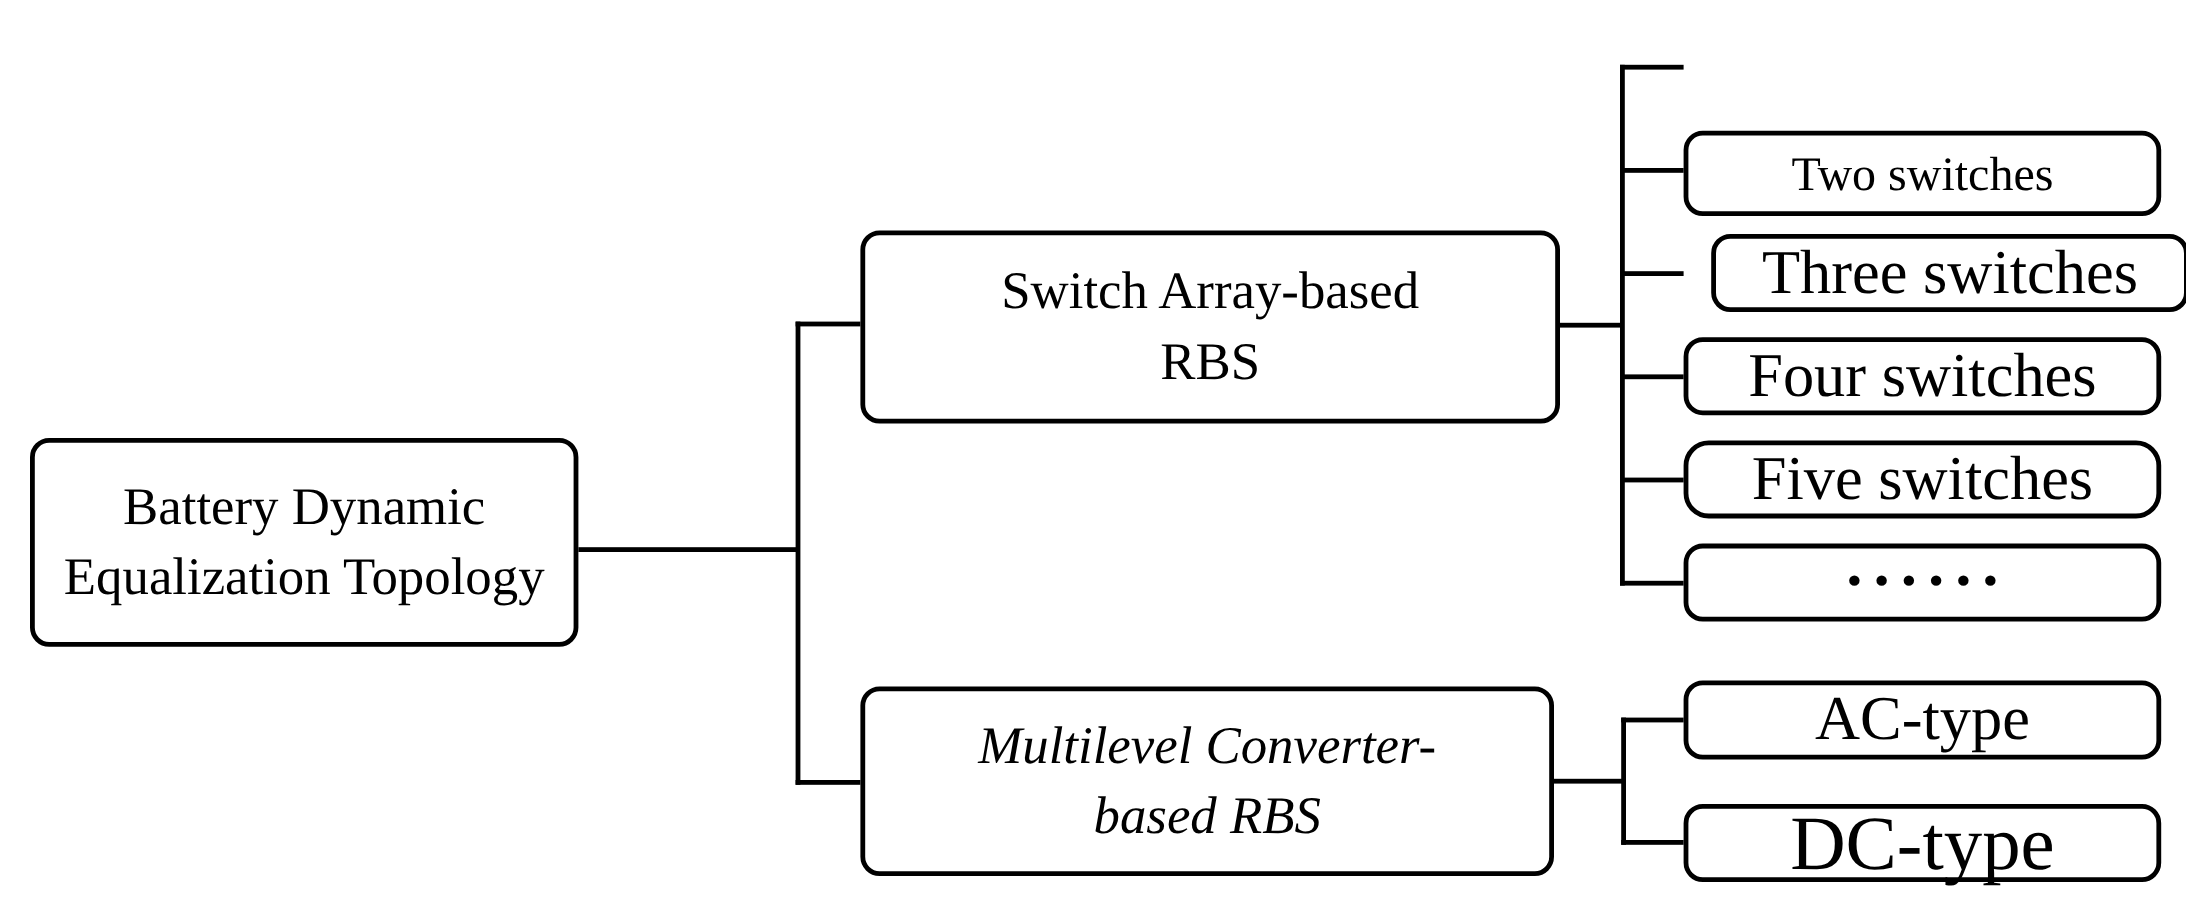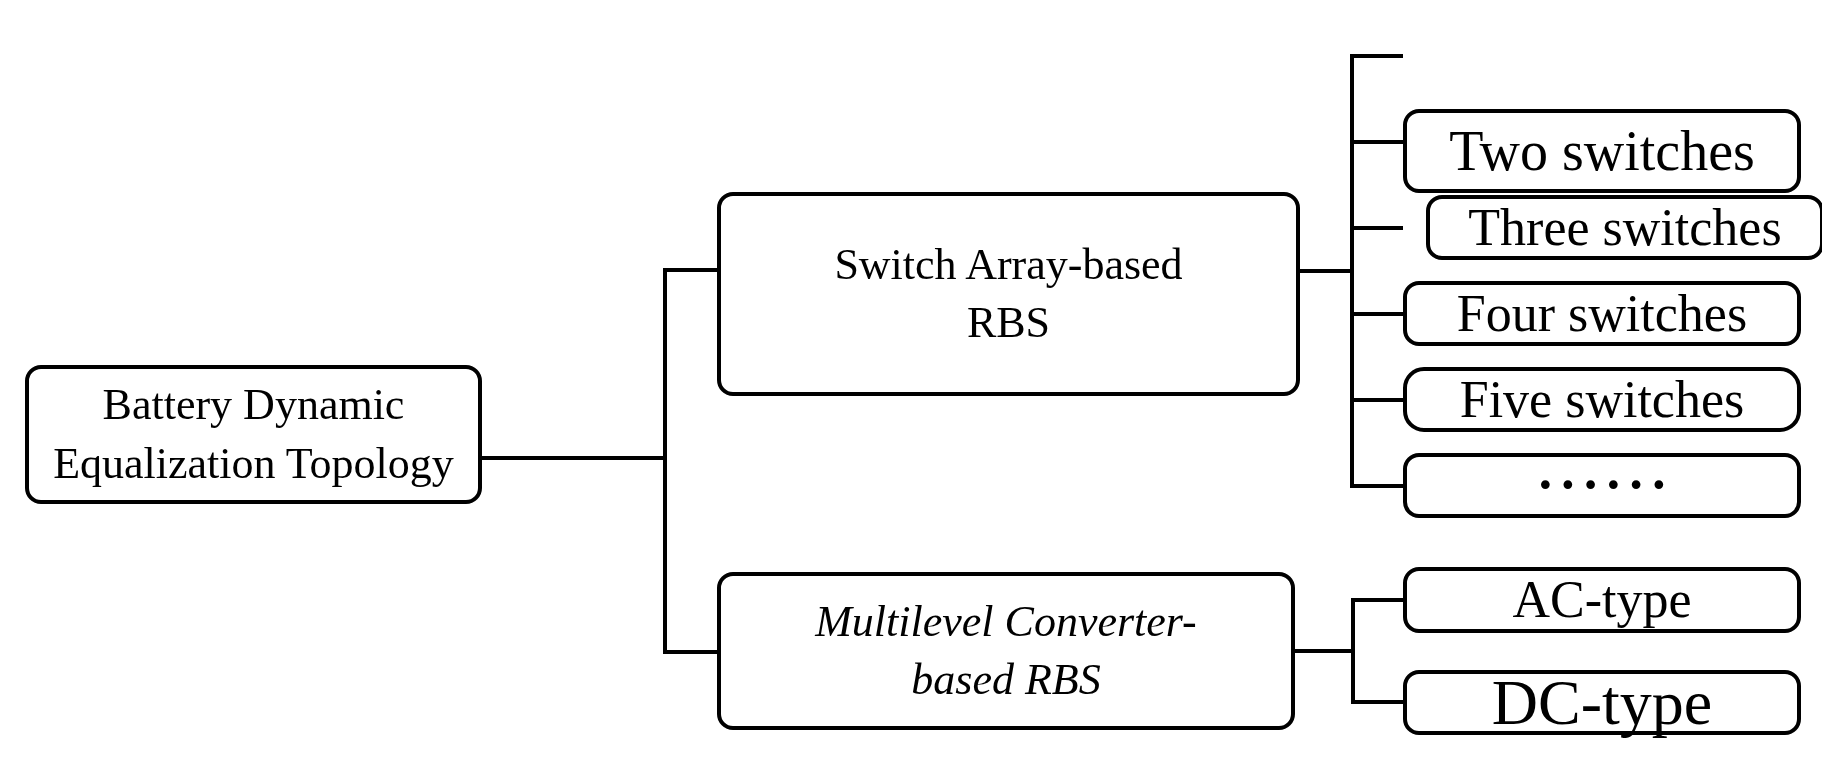--- a/index.html
+++ b/index.html
@@ -55,26 +55,26 @@
     <div class="connector" style="left: 1350px; top: 54px; width: 53px; height: 4px; background: rgb(0, 0, 0);"></div>
     <div class="connector" style="left: 1350px; top: 140px; width: 53px; height: 4px; background: rgb(0, 0, 0);"></div>
     <div class="connector" style="left: 1350px; top: 226px; width: 53px; height: 4px; background: rgb(0, 0, 0);"></div>
     <div class="connector" style="left: 1350px; top: 312px; width: 53px; height: 4px; background: rgb(0, 0, 0);"></div>
     <div class="connector" style="left: 1350px; top: 398px; width: 53px; height: 4px; background: rgb(0, 0, 0);"></div>
     <div class="connector" style="left: 1350px; top: 484px; width: 53px; height: 4px; background: rgb(0, 0, 0);"></div>
     <div class="connector" style="left: 1295px; top: 649px; width: 58px; height: 4px; background: rgb(0, 0, 0);"></div>
     <div class="connector" style="left: 1351px; top: 598px; width: 4px; height: 106px; background: rgb(0, 0, 0);"></div>
     <div class="connector" style="left: 1351px; top: 598px; width: 52px; height: 4px; background: rgb(0, 0, 0);"></div>
     <div class="connector" style="left: 1351px; top: 700px; width: 52px; height: 4px; background: rgb(0, 0, 0);"></div>
-    <div class="node branch" style="left: 25px; top: 365px; width: 457px; height: 139px; font-size: 44px; border-color: rgb(0, 0, 0); background: rgb(255, 255, 255);">Battery Dynamic
+    <div class="node branch" style="left: 25px; top: 365px; width: 457px; height: 174px; font-size: 44px; border-color: rgb(0, 0, 0); background: rgb(255, 255, 255);">Battery Dynamic
 Equalization Topology</div>
-    <div class="node branch" style="left: 717px; top: 192px; width: 583px; height: 204px; font-size: 44px; border-color: rgb(0, 0, 0); background: rgb(255, 255, 255);">Switch Array-based
+    <div class="node branch" style="left: 717px; top: 192px; width: 583px; height: 161px; font-size: 44px; border-color: rgb(0, 0, 0); background: rgb(255, 255, 255);">Switch Array-based
 RBS</div>
     <div class="node branch" style="left: 717px; top: 572px; width: 578px; height: 158px; font-size: 44px; border-color: rgb(0, 0, 0); background: rgb(255, 255, 255); font-style: italic;">Multilevel Converter-
 based RBS</div>
-    <div class="node leaf" style="left: 1403px; top: 109px; width: 398px; height: 84px; font-size: 56px; border-color: rgb(0, 0, 0); background: rgb(255, 255, 255);">Two switches</div>
+    <div class="node leaf" style="left: 1403px; top: 109px; width: 398px; height: 71px; font-size: 40px; border-color: rgb(0, 0, 0); background: rgb(255, 255, 255);">Two switches</div>
     <div class="node leaf" style="left: 1426px; top: 195px; width: 398px; height: 65px; font-size: 52px; border-color: rgb(0, 0, 0); background: rgb(255, 255, 255);">Three switches</div>
     <div class="node leaf" style="left: 1403px; top: 281px; width: 398px; height: 65px; font-size: 52px; border-color: rgb(0, 0, 0); background: rgb(255, 255, 255);">Four switches</div>
     <div class="node leaf" style="left: 1403px; top: 367px; width: 398px; height: 65px; font-size: 52px; border-color: rgb(0, 0, 0); background: rgb(255, 255, 255); border-radius: 21px;">Five switches</div>
     <div class="node leaf dots" style="left: 1403px; top: 453px; width: 398px; height: 65px; font-size: 30px; border-color: rgb(0, 0, 0); background: rgb(255, 255, 255);">••••••</div>
     <div class="node leaf" style="left: 1403px; top: 567px; width: 398px; height: 66px; font-size: 52px; border-color: rgb(0, 0, 0); background: rgb(255, 255, 255); text-align: center;">AC-type</div>
     <div class="node leaf" style="left: 1403px; top: 670px; width: 398px; height: 65px; font-size: 64px; border-color: rgb(0, 0, 0); background: rgb(255, 255, 255);">DC-type</div>
   </div>
 
 </body></html>

